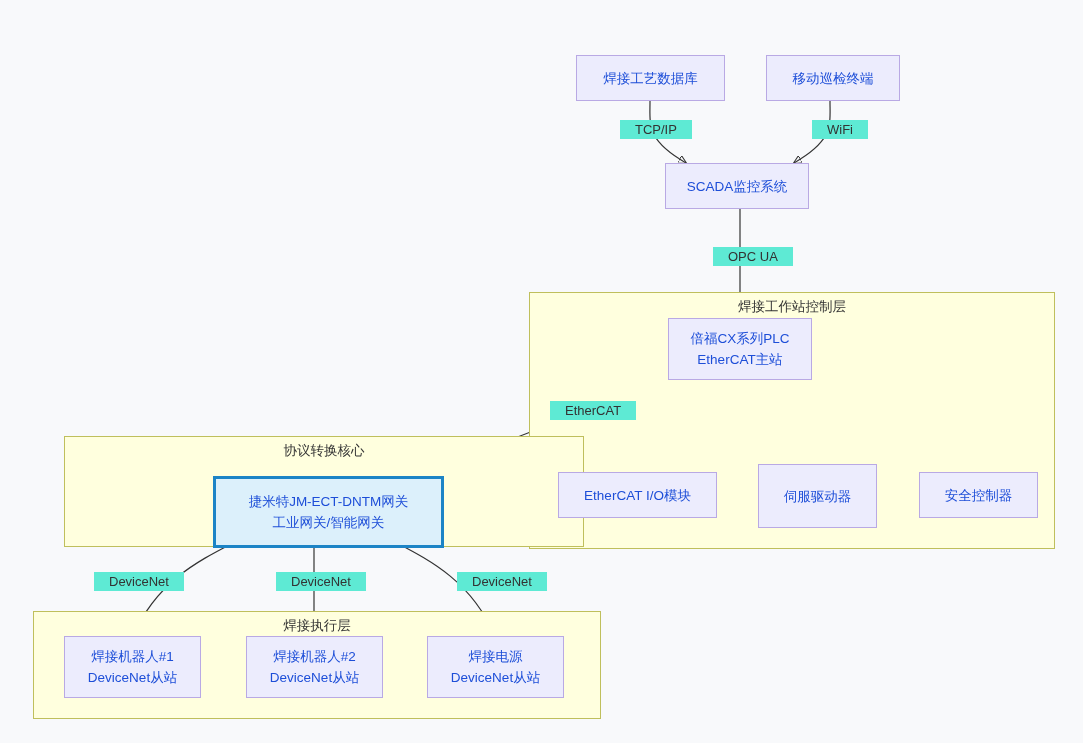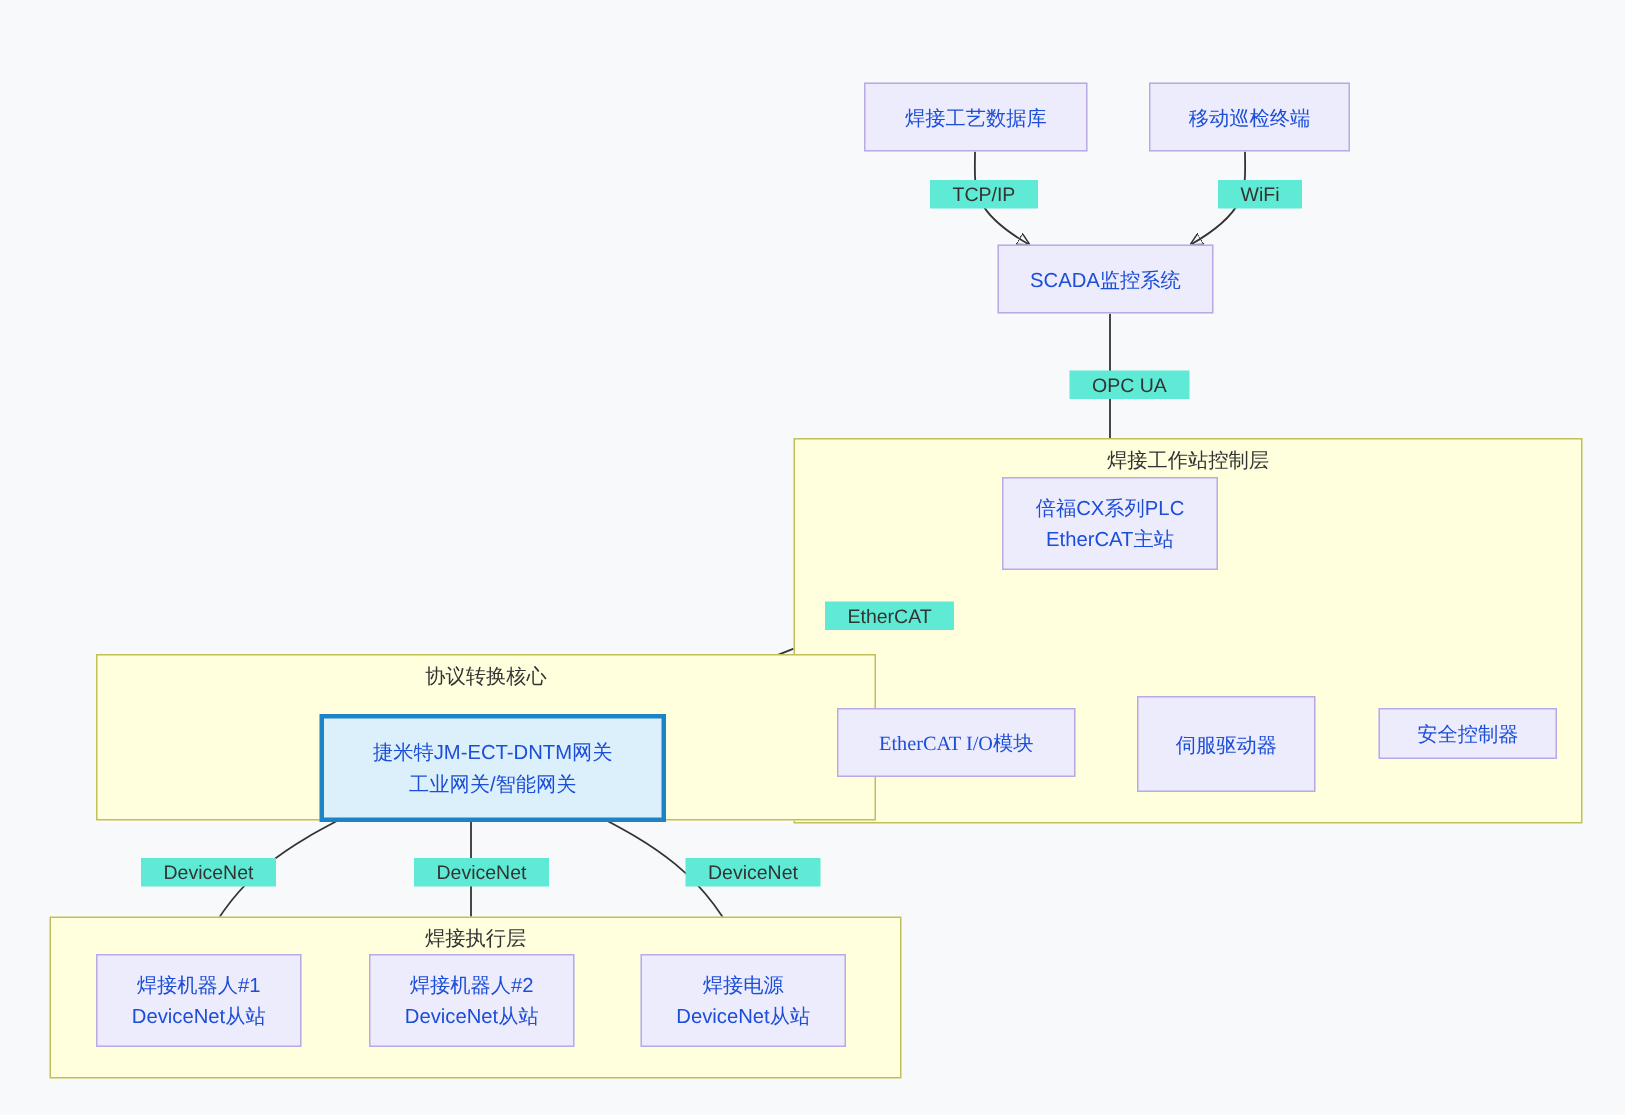--- a/index.html
+++ b/index.html
@@ -141,29 +141,29 @@
 
   <div class="node" style="left:665px; top:163px; width:144px; height:46px;">
     <span>SCADA监控系统</span>
   </div>
 
   <div class="node" style="left:668px; top:318px; width:144px; height:62px;">
     <span>倍福CX系列PLC</span>
     <span class="line2">EtherCAT主站</span>
   </div>
 
-  <div class="node" style="left:558px; top:472px; width:159px; height:46px;font-family:Liberation Serif, serif;">
+  <div class="node" style="left:558px; top:472px; width:159px; height:46px;">
     <span>EtherCAT I/O模块</span>
   </div>
 
   <div class="node" style="left:758px; top:464px; width:119px; height:64px;">
     <span>伺服驱动器</span>
   </div>
 
-  <div class="node" style="left:919px; top:472px; width:119px; height:34px;">
+  <div class="node" style="left:919px; top:472px; width:119px; height:46px;">
     <span>安全控制器</span>
   </div>
 
   <div class="node highlight" style="left:213px; top:448px; width:231px; height:72px;margin-top:28px;">
     <span>捷米特JM-ECT-DNTM网关</span>
     <span class="line2">工业网关/智能网关</span>
   </div>
 
   <div class="node" style="left:64px; top:636px; width:137px; height:62px;">
     <span>焊接机器人#1</span>

